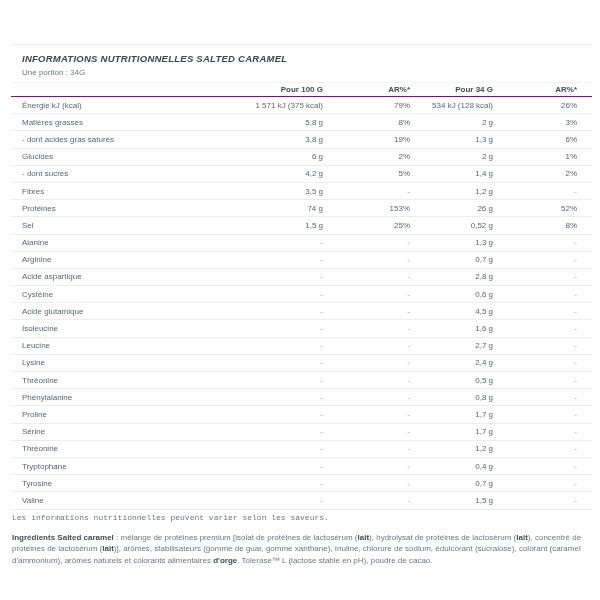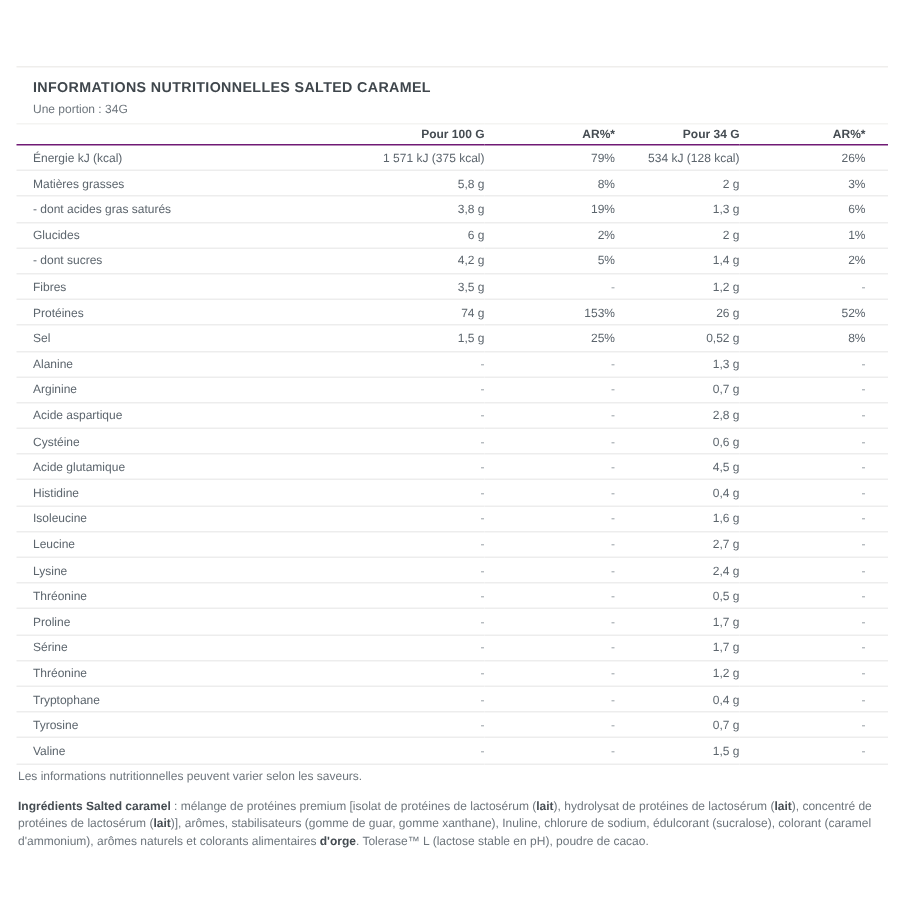--- a/index.html
+++ b/index.html
@@ -10,21 +10,21 @@
   }
   .sheet{
     margin:44px 8px 0 11px;
     width:581px;
     border-top:1px solid #efeeec;
     padding-top:8px;
     box-sizing:border-box;
   }
   .title{
     padding-left:11px;
-    font-size:9.5px;font-weight:700;
+    font-size:9.5px;font-weight:700;font-style:italic;
     color:#3f464c;letter-spacing:.25px;
   }
   .subtitle{
     padding-left:11px;margin-top:4px;
     font-size:8px;color:#6e767d;
   }
   table.nutri{
     margin-top:5px;width:581px;table-layout:fixed;
     border-collapse:collapse;border-top:1px solid #f4f4f2;
     font-size:8px;color:#5c656d;
@@ -40,21 +40,21 @@
     white-space:nowrap;
   }
   table.nutri td{
     height:16.2px;padding:0;border-bottom:1px solid #ededed;
     text-align:right;vertical-align:middle;white-space:nowrap;
   }
   table.nutri .c-label{text-align:left;padding-left:11px;}
   table.nutri .last{padding-right:15px;}
   table.nutri td.dash{color:#949ca2;}
   .note{
-    margin-top:3px;font-size:8px;color:#6e767d;padding-left:1px;
+    margin-top:3px;font-size:8px;color:#6e767d;padding-left:1px;font-family:Liberation Mono, monospace;
   }
   .ingredients{
     margin:10px 0 0 0;padding-left:1px;padding-right:2px;
     font-size:8px;line-height:11.5px;color:#6e767d;
   }
   .ingredients b{color:#454c52;font-weight:700;}
 </style>
 </head>
 <body>
 
@@ -165,27 +165,20 @@
           <td class="last dash">-</td>
         </tr>
         <tr>
           <td class="c-label">Acide glutamique</td>
           <td class="dash">-</td>
           <td class="dash">-</td>
           <td>4,5 g</td>
           <td class="last dash">-</td>
         </tr>
         <tr>
-          <td class="c-label">Histidine</td>
-          <td class="dash">-</td>
-          <td class="dash">-</td>
-          <td>0,4 g</td>
-          <td class="last dash">-</td>
-        </tr>
-        <tr>
           <td class="c-label">Isoleucine</td>
           <td class="dash">-</td>
           <td class="dash">-</td>
           <td>1,6 g</td>
           <td class="last dash">-</td>
         </tr>
         <tr>
           <td class="c-label">Leucine</td>
           <td class="dash">-</td>
           <td class="dash">-</td>
@@ -197,20 +190,27 @@
           <td class="dash">-</td>
           <td class="dash">-</td>
           <td>2,4 g</td>
           <td class="last dash">-</td>
         </tr>
         <tr>
           <td class="c-label">Thréonine</td>
           <td class="dash">-</td>
           <td class="dash">-</td>
           <td>0,5 g</td>
+          <td class="last dash">-</td>
+        </tr>
+        <tr>
+          <td class="c-label">Phénylalanine</td>
+          <td class="dash">-</td>
+          <td class="dash">-</td>
+          <td>0,8 g</td>
           <td class="last dash">-</td>
         </tr>
         <tr>
           <td class="c-label">Proline</td>
           <td class="dash">-</td>
           <td class="dash">-</td>
           <td>1,7 g</td>
           <td class="last dash">-</td>
         </tr>
         <tr>

